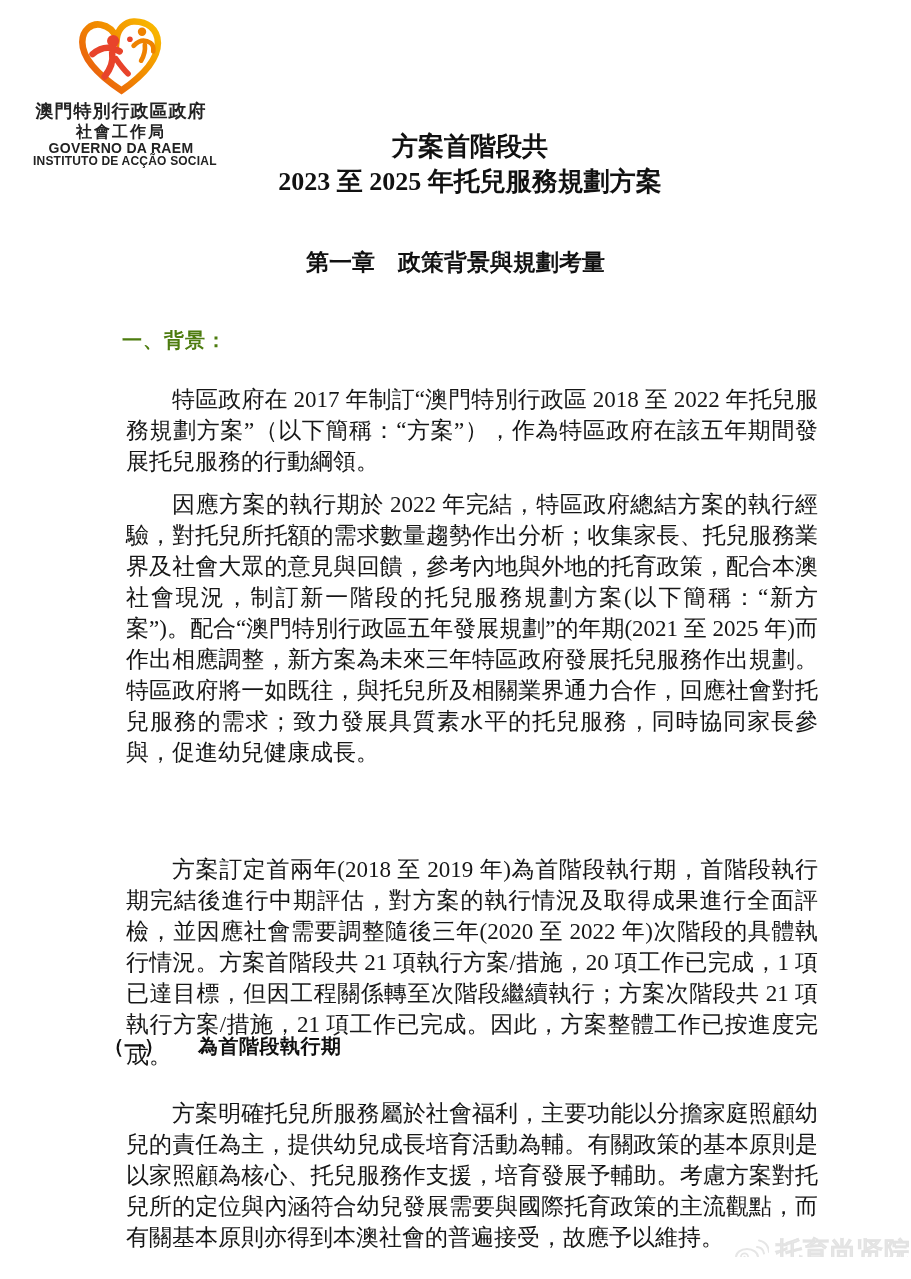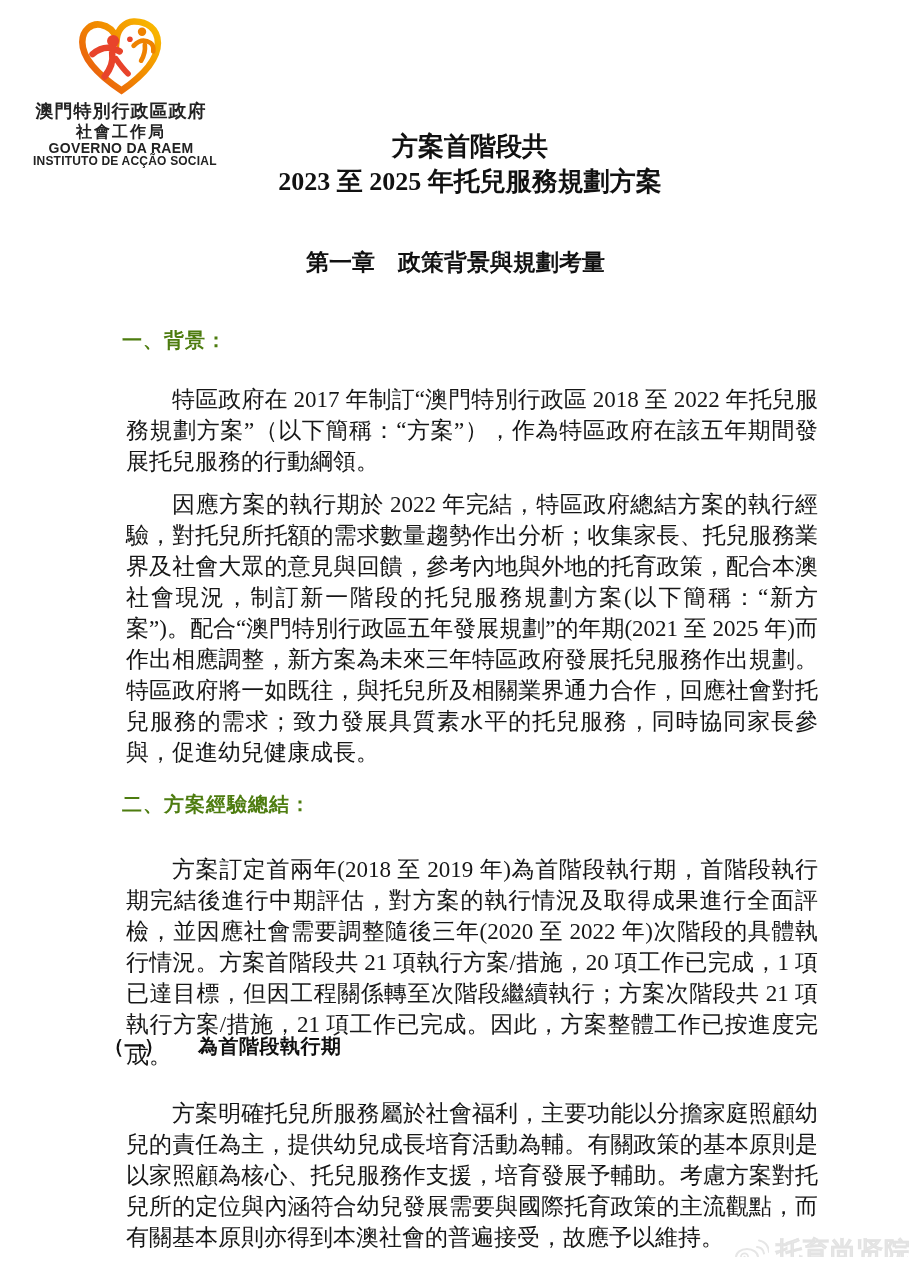--- a/index.html
+++ b/index.html
@@ -146,21 +146,20 @@
     <div>方案首階段共</div>
     <div>2023 至 2025 年托兒服務規劃方案</div>
   </div>
 
   <div class="chapter-heading">第一章　政策背景與規劃考量</div>
 
   <div class="sec-heading" id="sec1-head">一、背景：</div>
   <p class="body-para" id="para-bg-1">特區政府在 2017 年制訂“澳門特別行政區 2018 至 2022 年托兒服務規劃方案”（以下簡稱：“方案”），作為特區政府在該五年期間發展托兒服務的行動綱領。</p>
   <p class="body-para" id="para-bg-2">因應方案的執行期於 2022 年完結，特區政府總結方案的執行經驗，對托兒所托額的需求數量趨勢作出分析；收集家長、托兒服務業界及社會大眾的意見與回饋，參考內地與外地的托育政策，配合本澳社會現況，制訂新一階段的托兒服務規劃方案(以下簡稱：“新方案”)。配合“澳門特別行政區五年發展規劃”的年期(2021 至 2025 年)而作出相應調整，新方案為未來三年特區政府發展托兒服務作出規劃。特區政府將一如既往，與托兒所及相關業界通力合作，回應社會對托兒服務的需求；致力發展具質素水平的托兒服務，同時協同家長參與，促進幼兒健康成長。</p>
 
-  <div class="sec-heading" id="sec2-head">二、方案經驗總結：</div>
   <p class="body-para" id="para-sum-1">方案訂定首兩年(2018 至 2019 年)為首階段執行期，首階段執行期完結後進行中期評估，對方案的執行情況及取得成果進行全面評檢，並因應社會需要調整隨後三年(2020 至 2022 年)次階段的具體執行情況。方案首階段共 21 項執行方案/措施，20 項工作已完成，1 項已達目標，但因工程關係轉至次階段繼續執行；方案次階段共 21 項執行方案/措施，21 項工作已完成。因此，方案整體工作已按進度完成。</p>
 
   <div class="sub-heading" id="sub1-head">
     <span class="sub-number">（一）</span><span class="sub-title">為首階段執行期</span>
   </div>
   <p class="body-para" id="para-sub-1">方案明確托兒所服務屬於社會福利，主要功能以分擔家庭照顧幼兒的責任為主，提供幼兒成長培育活動為輔。有關政策的基本原則是以家照顧為核心、托兒服務作支援，培育發展予輔助。考慮方案對托兒所的定位與內涵符合幼兒發展需要與國際托育政策的主流觀點，而有關基本原則亦得到本澳社會的普遍接受，故應予以維持。</p>
 
   <div class="watermark">
     <svg width="36" height="30" viewBox="0 0 36 30">
       <ellipse cx="14" cy="20" rx="11" ry="8" fill="none" stroke="#e6e6e6" stroke-width="2"></ellipse>

